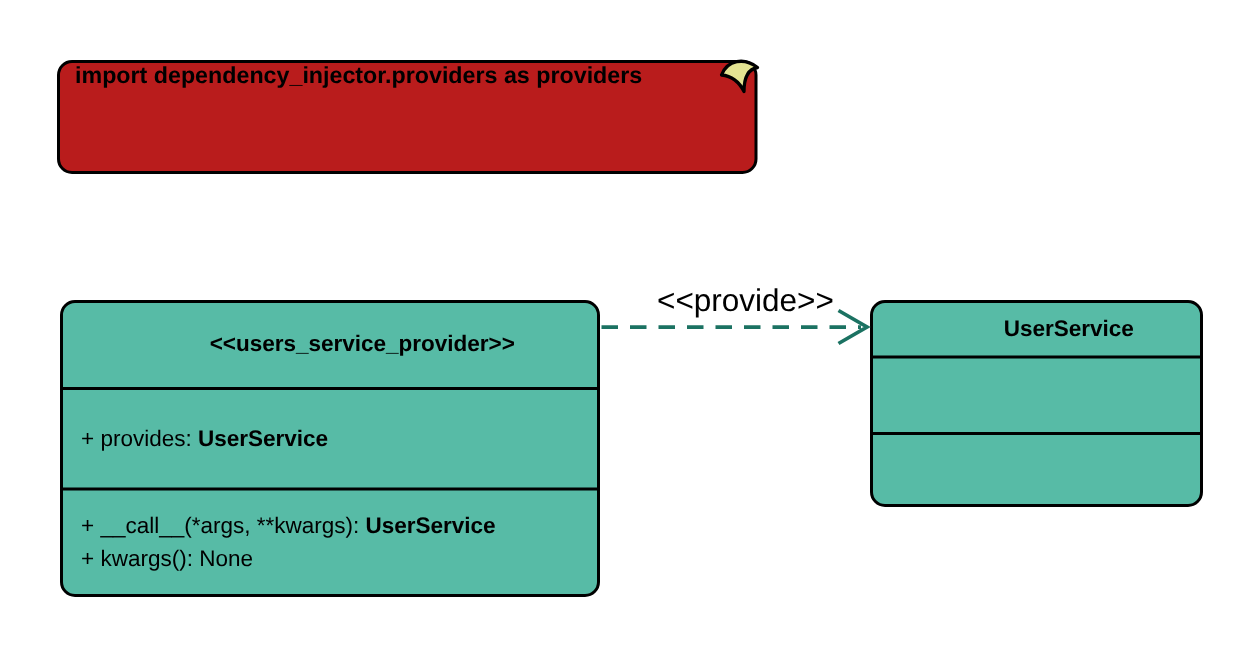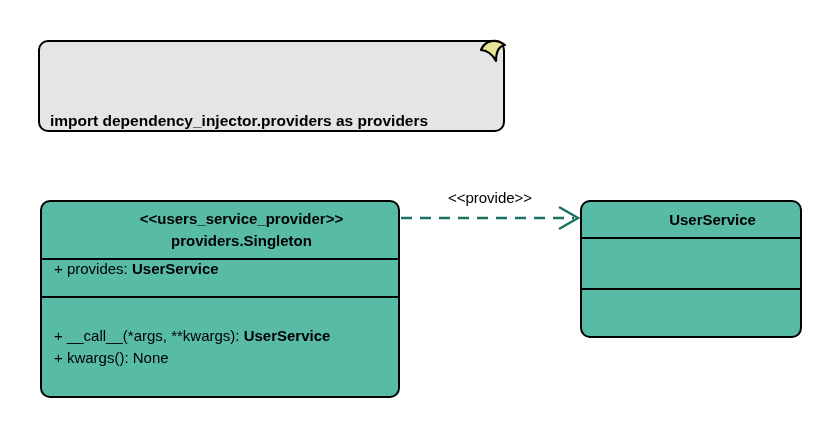--- a/index.html
+++ b/index.html
@@ -10,27 +10,27 @@
     background: #ffffff;
     font-family: "Liberation Sans", "DejaVu Sans", sans-serif;
     color: #000000;
     overflow: hidden;
   }
 
   
   .note {
     position: absolute;
     left: 38px; top: 40px;
-    width: 467px; height: 92px;
-    background: #e5e5e5;
+    width: 467px; height: 76px;
+    background: #b91c1c;
     border: 2px solid #000000;
     border-radius: 10px;
     box-sizing: border-box;
     display: flex;
-    align-items: flex-end;
+    align-items: flex-start;
     padding: 0 10px;
   }
   .note-text {
     font-size: 15.5px;
     font-weight: bold;
     white-space: nowrap;
   }
   .note-fold {
     position: absolute;
     top: -5px; right: -8px;
@@ -63,23 +63,23 @@
     padding-left: 43px;
   }
   .cls-singleton .cls-header { height: 56px; }
   .cls-userservice .cls-header { height: 35px; }
 
   .cls-section {
     border-top: 2px solid #000000;
     box-sizing: border-box;
   }
   .sec-attrs {
-    height: 38px;
+    height: 67px;
     display: flex;
-    align-items: flex-start;
+    align-items: center;
     padding: 0 12px;
   }
   .sec-methods {
     flex: 1;
     display: flex;
     flex-direction: column;
     justify-content: center;
     padding: 12px 12px;
     line-height: 22px;
   }
@@ -93,40 +93,39 @@
     position: absolute;
     left: 0; top: 0;
     width: 840px; height: 440px;
     pointer-events: none;
   }
   .provide-label {
     position: absolute;
     left: 438px; top: 189px;
     width: 104px;
     text-align: center;
-    font-size: 15px;
+    font-size: 21px;
     white-space: nowrap;
   }
 </style>
 </head>
 <body>
 
 <div class="canvas">
 
   <div class="note">
     <span class="note-text">import dependency_injector.providers as providers</span>
     <svg class="note-fold" viewBox="0 0 32 32" aria-hidden="true">
       <path d="M2 13 C 6 3, 17 1, 26 8 C 20 9, 17 14, 17 24 C 13 16, 7 13.5, 2 13 Z" fill="#E4E492" stroke="#000000" stroke-width="2.2" stroke-linejoin="round"></path>
     </svg>
   </div>
 
   <div class="cls cls-singleton">
     <div class="cls-header">
       <span>&lt;&lt;users_service_provider&gt;&gt;</span>
-      <span>providers.Singleton</span>
     </div>
     <div class="cls-section sec-attrs">
       <span class="member-line"><span>+ provides: </span><span class="bold">UserService</span></span>
     </div>
     <div class="cls-section sec-methods">
       <span class="member-line"><span>+ __call__(*args, **kwargs): </span><span class="bold">UserService</span></span>
       <span class="member-line">+ kwargs(): None</span>
     </div>
   </div>
 

